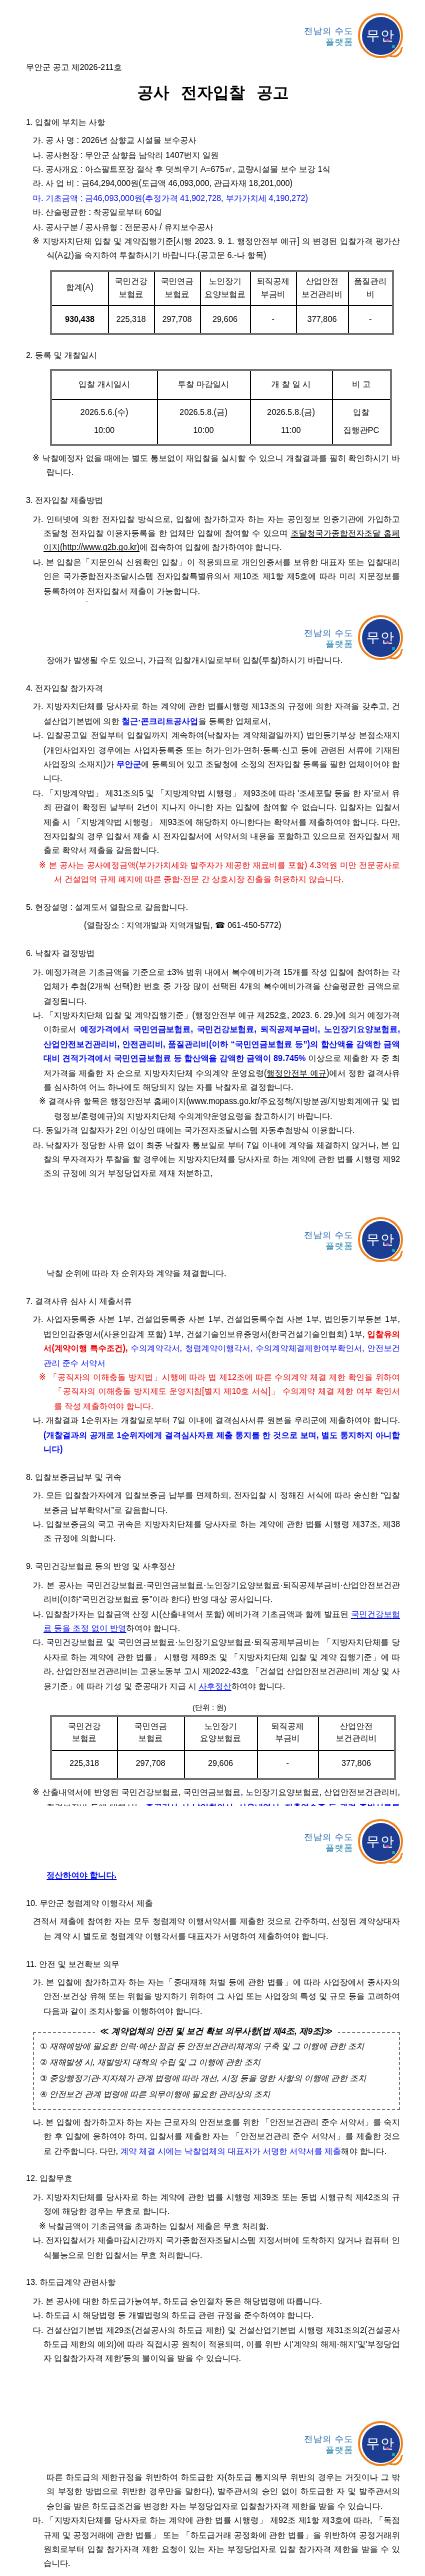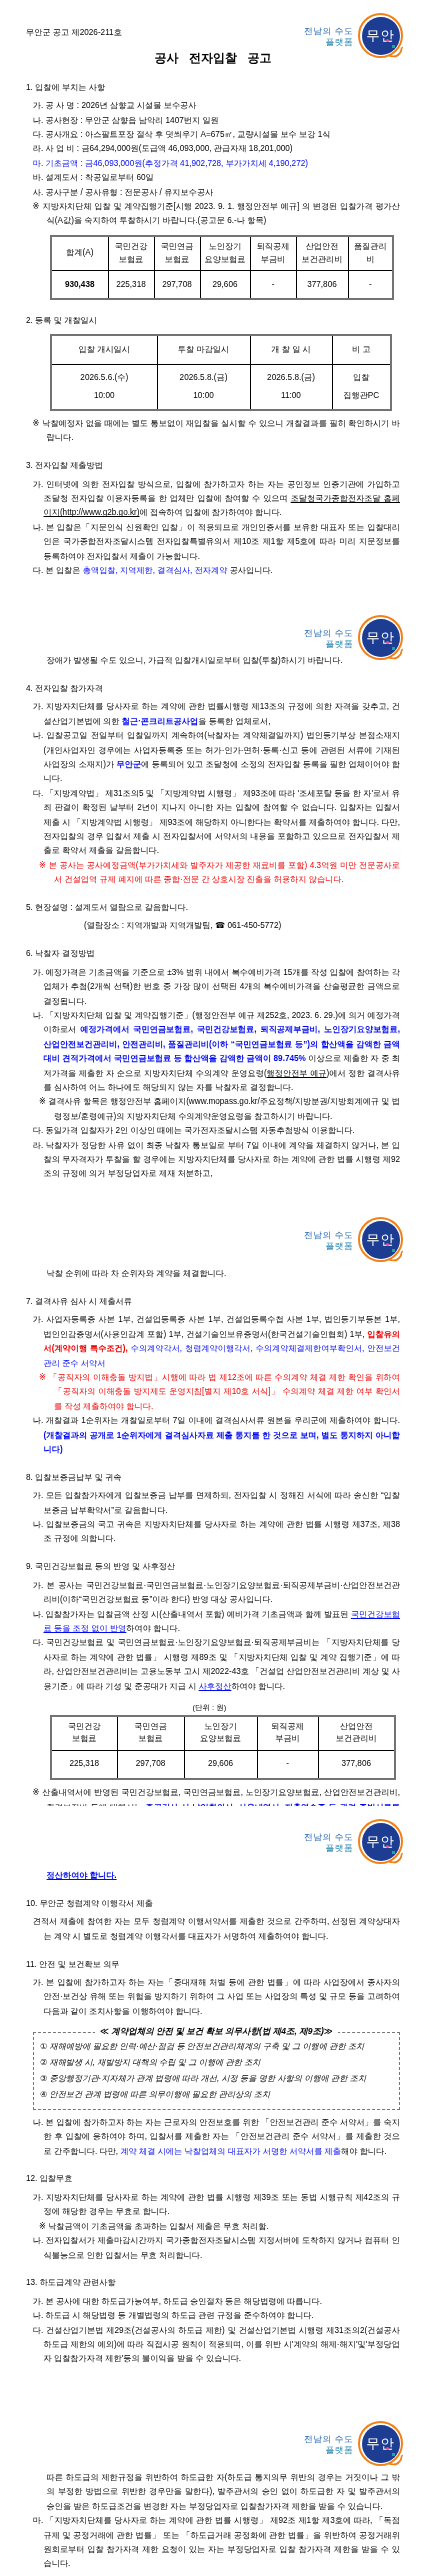--- a/index.html
+++ b/index.html
@@ -18,33 +18,33 @@
   }
   .page{
     position:relative;
     width:426px;height:602px;
     box-sizing:border-box;
     padding:0 26px;
     overflow:hidden;
     background:#fff;
   }
   .content{position:relative;}
-  .pt1{padding-top:26px}
+  .pt1{padding-top:61px}
   .pt2{padding-top:52px}
   .pt3{padding-top:63px}
   p{margin:0;text-align:justify;line-height:14.4px;}
   .sec{padding-left:13.4px;text-indent:-13.4px;margin:13.4px 0 4.1px;}
   .i1{padding-left:17.5px;text-indent:-10.8px;}
   .note1{padding-left:20.6px;text-indent:-14px;}
   .note2{padding-left:28px;text-indent:-15px;}
   .cont{padding-left:20.6px;}
   .ind{padding-left:58px;}
   .notice-no{font-size:8.2px;text-align:left;}
   .title{
-    text-align:center;font-size:12px;font-weight:bold;
+    text-align:center;font-size:16px;font-weight:bold;
     word-spacing:7.2px;margin:10.3px 0 15.5px;text-indent:0;
   }
   .blue{color:var(--blue);}
   .red{color:var(--red);}
   .bold{font-weight:bold;}
   .underline{text-decoration:underline;}
   
   table{border-collapse:collapse;border:2px solid #737373;margin:6.2px 0 6.2px 24px;}
   th,td{
     border:0.5px solid #000;text-align:center;vertical-align:middle;
@@ -122,21 +122,21 @@
   </div>
   <div class="content pt1">
     <p class="notice-no">무안군 공고 제2026-211호</p>
     <p class="title">공사 전자입찰 공고</p>
     <p class="sec"><span>1. 입찰에 부치는 사항</span></p>
     <p class="i1"><span>가. 공 사 명 : 2026년 삼향교 시설물 보수공사</span></p>
     <p class="i1"><span>나. 공사현장 : 무안군 삼향읍 남악리 1407번지 일원</span></p>
     <p class="i1"><span>다. 공사개요 : 아스팔트포장 절삭 후 덧씌우기 A=675㎡, 교량시설물 보수 보강 1식</span></p>
     <p class="i1"><span>라. 사 업 비 : 금64,294,000원(도급액 46,093,000, 관급자재 18,201,000)</span></p>
     <p class="i1"><span class="blue">마. 기초금액 : 금46,093,000원(추정가격 41,902,728, 부가가치세 4,190,272)</span></p>
-    <p class="i1"><span>바. 설계도서 : 착공일로부터 60일</span></p>
+    <p class="i1"><span>바. 산술평균한 : 착공일로부터 60일</span></p>
     <p class="i1"><span>사. 공사구분 / 공사유형 : 전문공사 / 유지보수공사</span></p>
     <p class="note1"><span>※ 지방자치단체 입찰 및 계약집행기준[시행 2023. 9. 1. 행정안전부 예규] 의 변경된 입찰가격 평가산식(A값)을 숙지하여 투찰하시기 바랍니다.(공고문 6.-나 항목)</span></p>
 
     <table class="t-fees7">
       <colgroup>
           <col style="width:57px">
           <col style="width:46px">
           <col style="width:46px">
           <col style="width:50px">
           <col style="width:46px">

